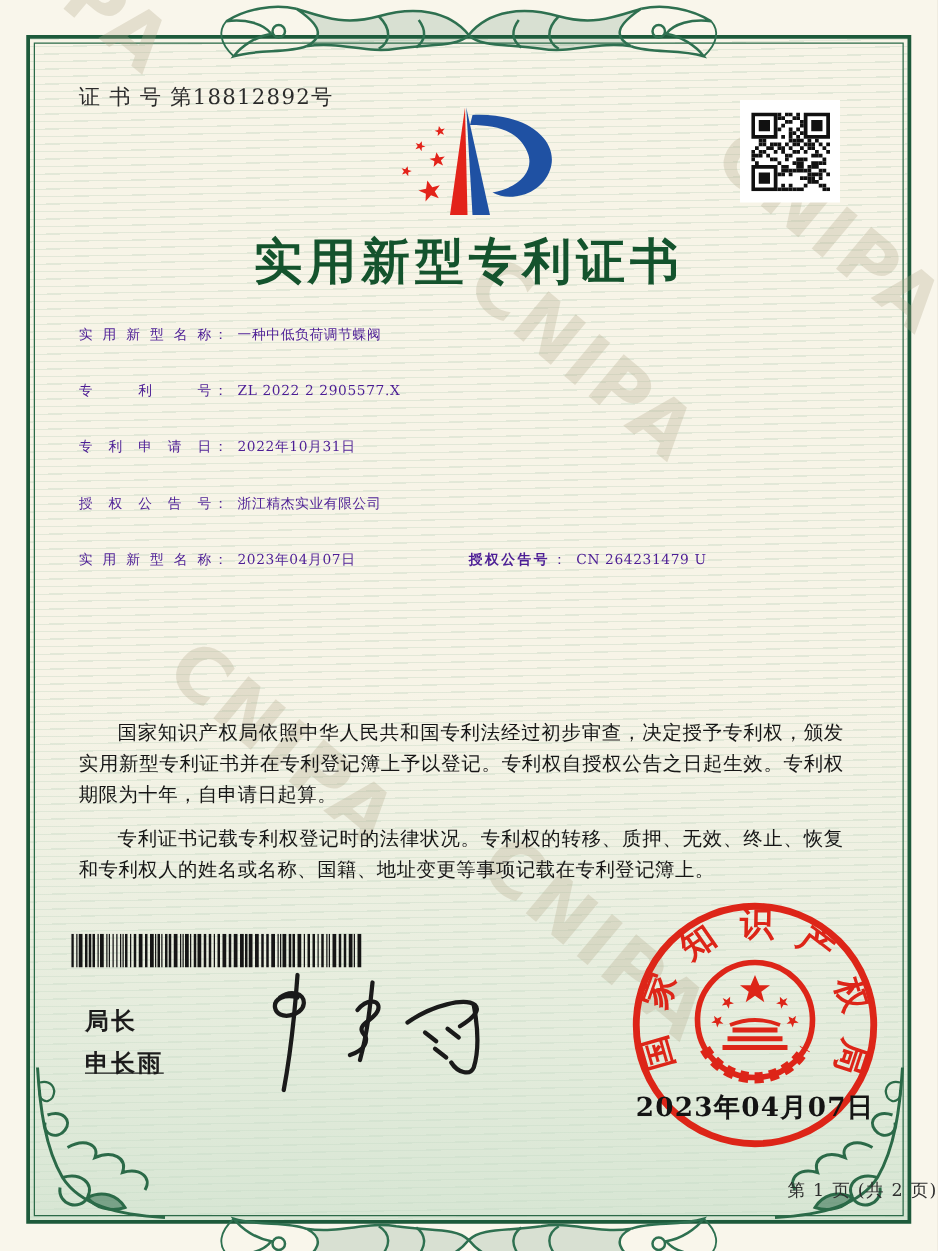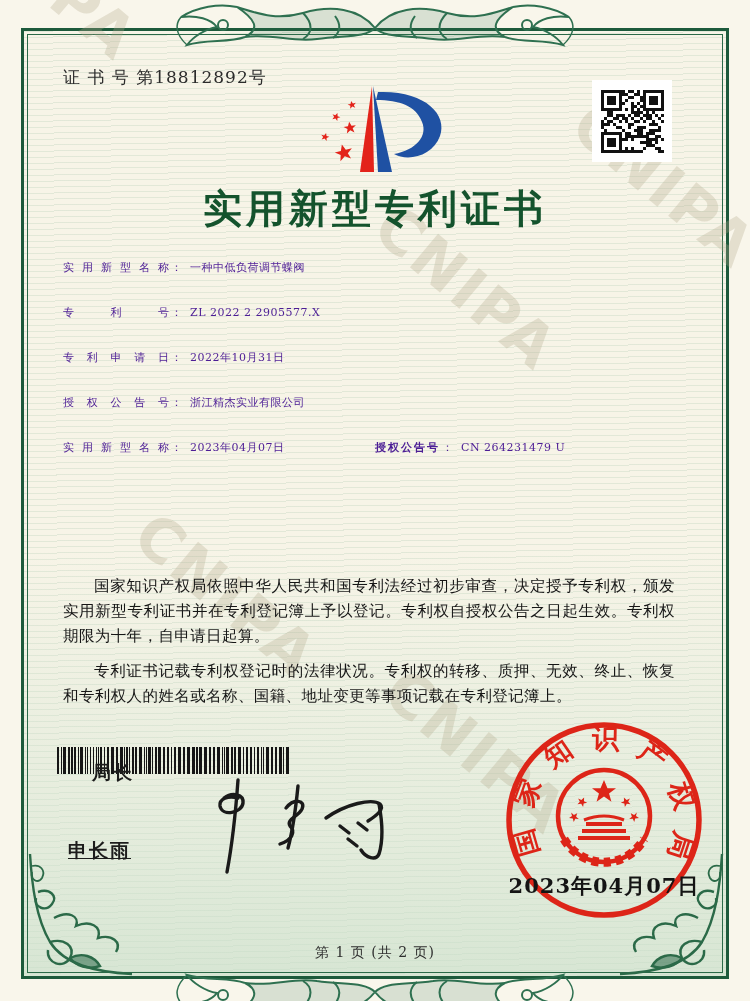--- a/index.html
+++ b/index.html
@@ -43,24 +43,24 @@
   .bodytext{
     position:absolute;left:63px;top:574px;width:628px;
     font-size:15.5px;line-height:1.62;text-align:justify;color:#161616;letter-spacing:0.4px;
   }
   .bodytext p{margin:0 16px 10px 0;text-indent:2em;}
   .barcode{position:absolute;left:57px;top:747px;}
   .sigtitle,.signame{
     position:absolute;left:68px;font-family:"DejaVu Sans","Liberation Sans",sans-serif;
     font-weight:600;font-size:19px;color:#1c1c1c;letter-spacing:2px;
   }
-  .sigtitle{top:760px;margin-left:24px;} .signame{top:838px;text-decoration:underline;}
+  .sigtitle{top:804px;} .signame{top:838px;text-decoration:underline;}
   .sigscript{position:absolute;left:198px;top:776px;}
   .seal{position:absolute;left:496px;top:716px;}
-  .footer{position:absolute;left:0;right:0;top:944px;text-align:center;font-size:14px;color:#2e2e2e;letter-spacing:1px;}
+  .footer{position:absolute;left:0;right:0;top:944px;text-align:right;font-size:14px;color:#2e2e2e;letter-spacing:1px;}
   .orn-top{position:absolute;left:165px;top:0;}
   .orn-bottom{position:absolute;left:165px;top:966px;}
   .corner-bl{position:absolute;left:24px;top:852px;}
   .corner-br{position:absolute;left:616px;top:852px;transform:scaleX(-1);}
 </style>
 </head>
 <body>
 
 <div class="page">
 

